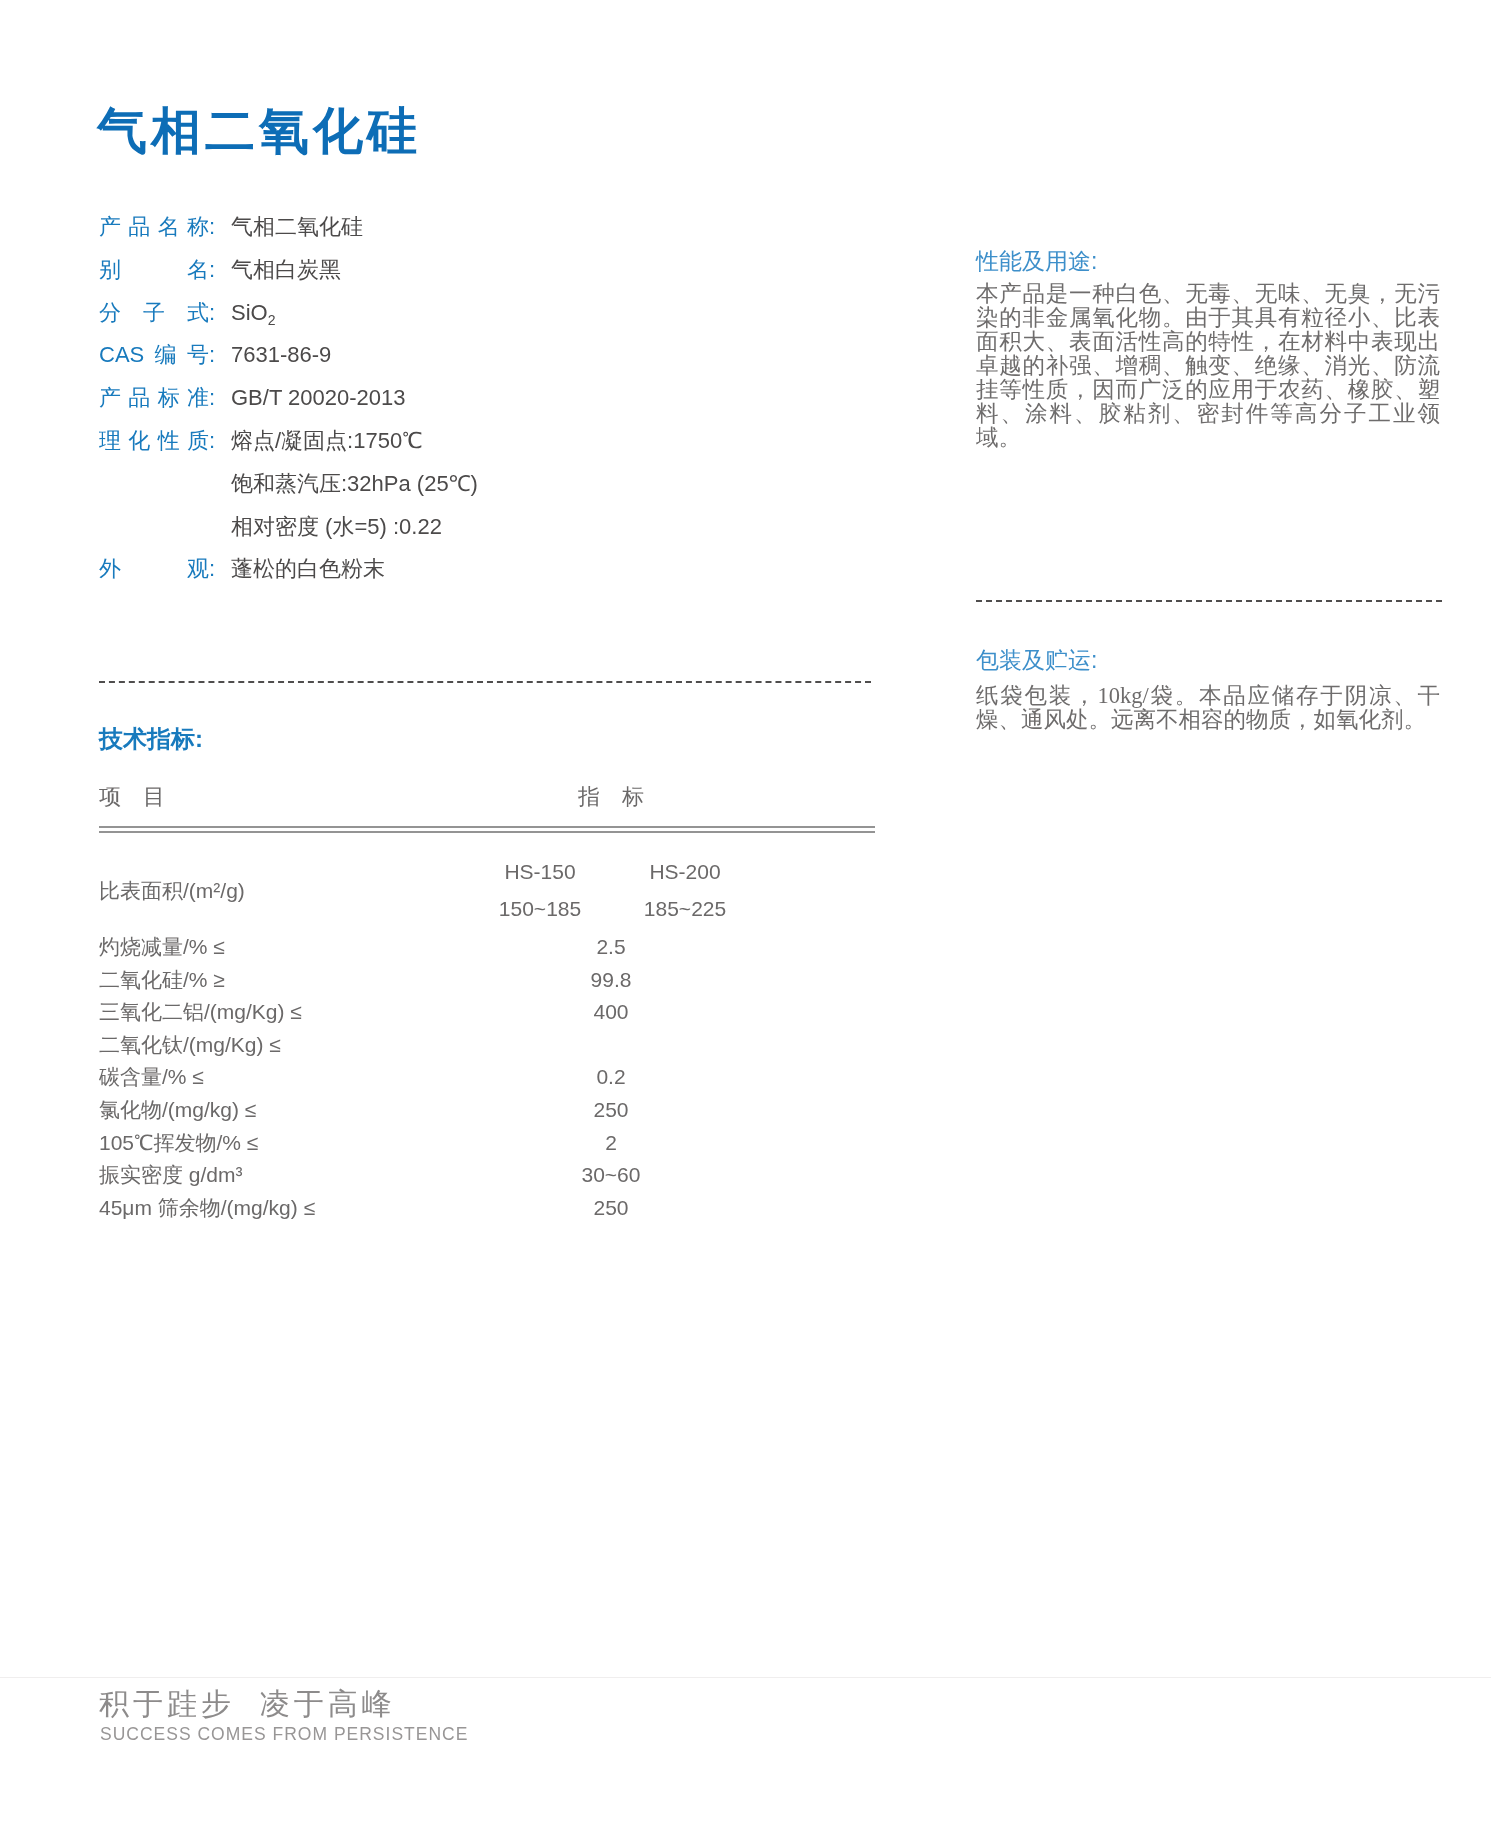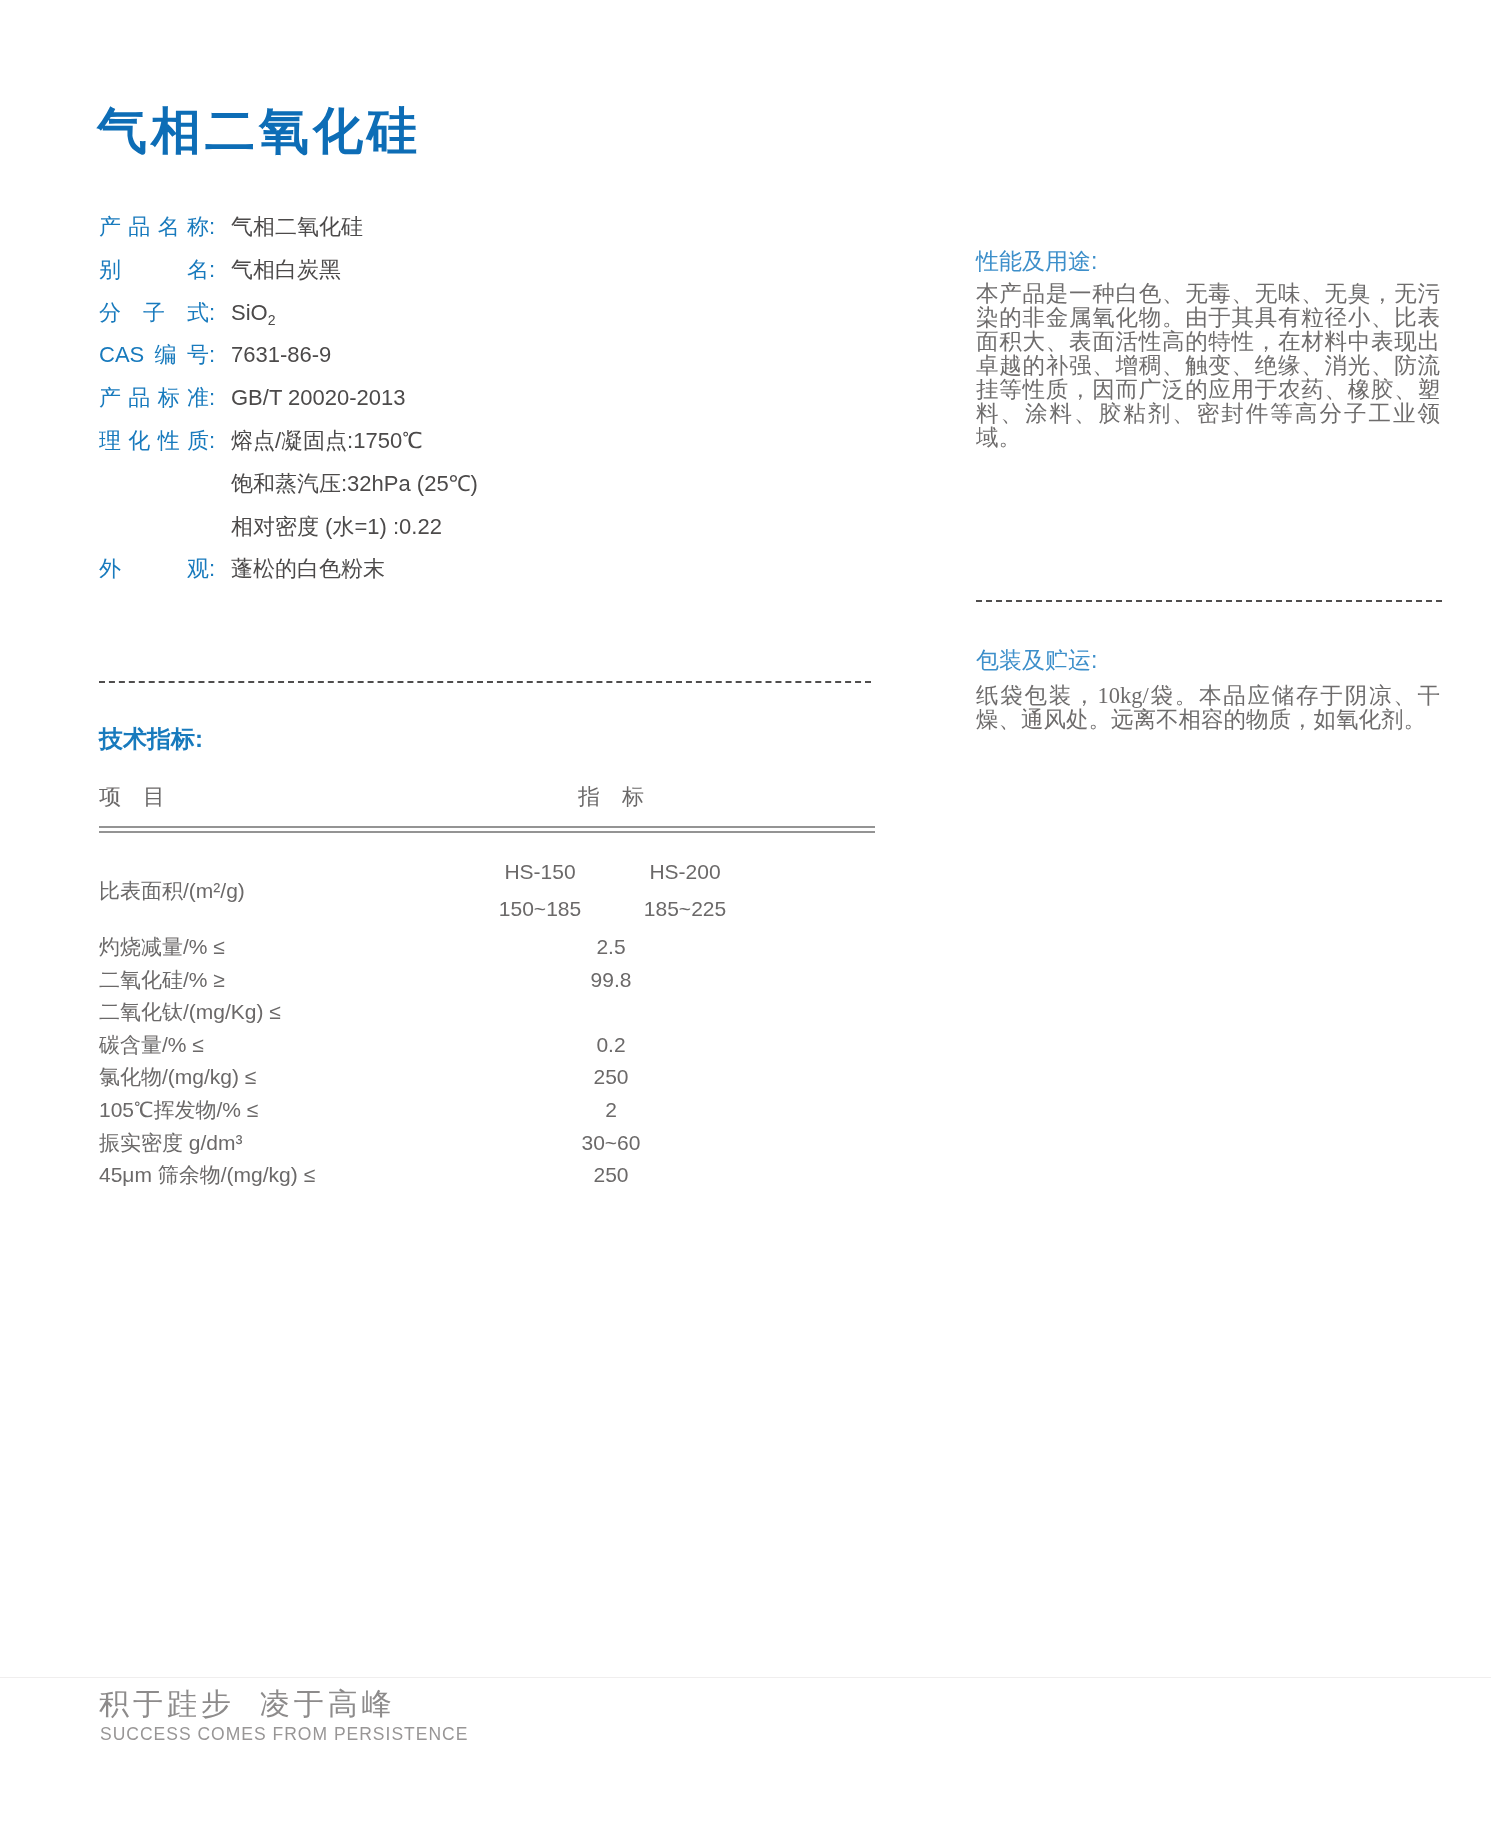--- a/index.html
+++ b/index.html
@@ -99,21 +99,21 @@
         <span class="flabel">理化性质</span>
         <span class="fcolon">:</span>
         <span class="fvalue">熔点/凝固点:1750℃</span>
       </div>
       <div class="frow">
         <span class="fcont-pad"></span>
         <span class="fvalue">饱和蒸汽压:32hPa (25℃)</span>
       </div>
       <div class="frow">
         <span class="fcont-pad"></span>
-        <span class="fvalue">相对密度 (水=1) :0.22</span>
+        <span class="fvalue">相对密度 (水=5) :0.22</span>
       </div>
       <div class="frow">
         <span class="flabel">外观</span>
         <span class="fcolon">:</span>
         <span class="fvalue">蓬松的白色粉末</span>
       </div>
     </div>
 
   <div class="dash dash-left"></div>
 
@@ -132,20 +132,21 @@
         <div>150~185</div>
       </div>
       <div class="grade-col grade-2">
         <div>HS-200</div>
         <div>185~225</div>
       </div>
     </div>
     <div id="spec-rows">
         <div class="trow"><span class="tlabel">灼烧减量/% ≤</span><span class="tvalue">2.5</span></div>
         <div class="trow"><span class="tlabel">二氧化硅/% ≥</span><span class="tvalue">99.8</span></div>
+        <div class="trow"><span class="tlabel">三氧化二铝/(mg/Kg) ≤</span><span class="tvalue">400</span></div>
         <div class="trow"><span class="tlabel">二氧化钛/(mg/Kg) ≤</span></div>
         <div class="trow"><span class="tlabel">碳含量/% ≤</span><span class="tvalue">0.2</span></div>
         <div class="trow"><span class="tlabel">氯化物/(mg/kg) ≤</span><span class="tvalue">250</span></div>
         <div class="trow"><span class="tlabel">105℃挥发物/% ≤</span><span class="tvalue">2</span></div>
         <div class="trow"><span class="tlabel">振实密度 g/dm³</span><span class="tvalue">30~60</span></div>
         <div class="trow"><span class="tlabel">45μm 筛余物/(mg/kg) ≤</span><span class="tvalue">250</span></div>
       </div>
   </div>
 
   <div class="right-col">

